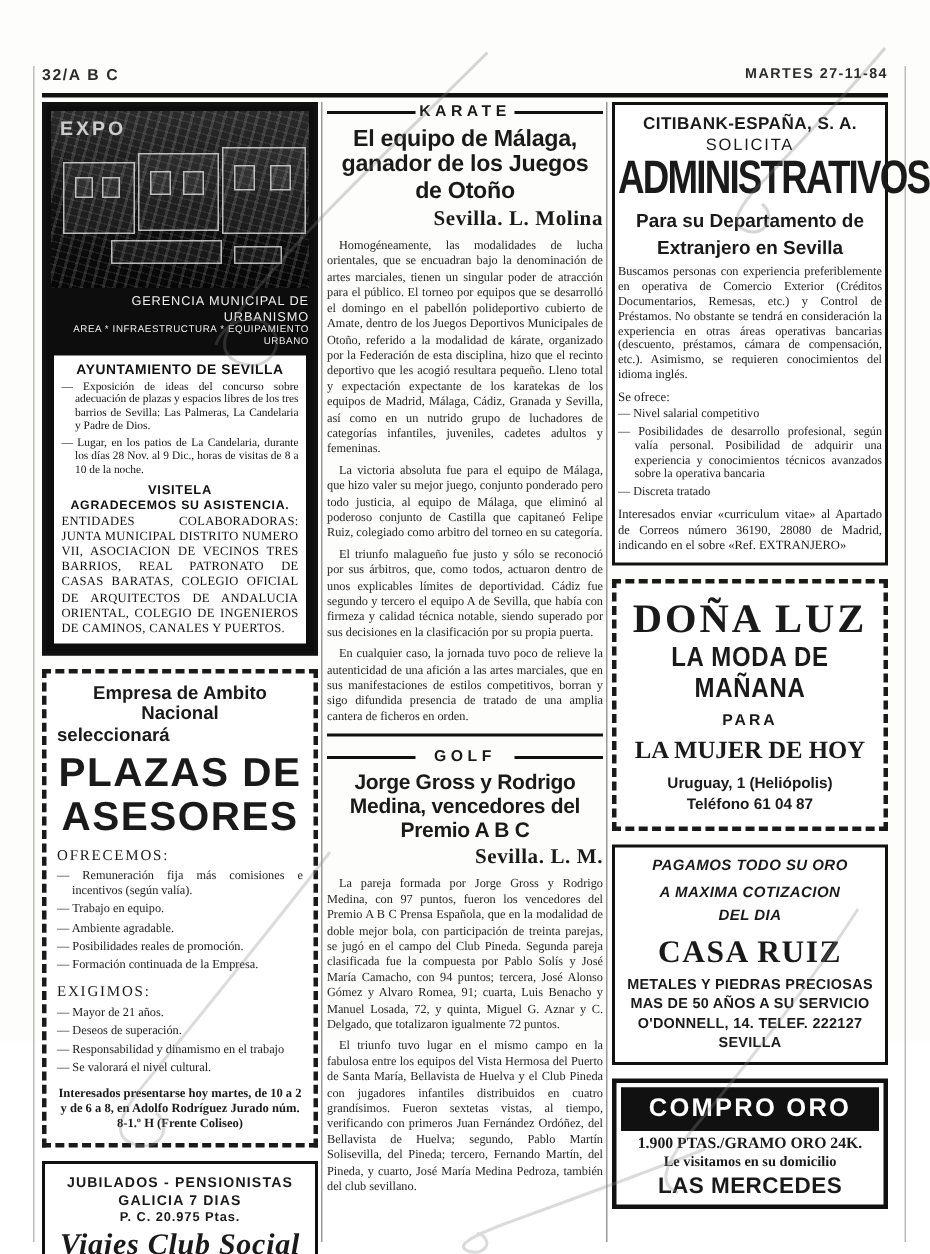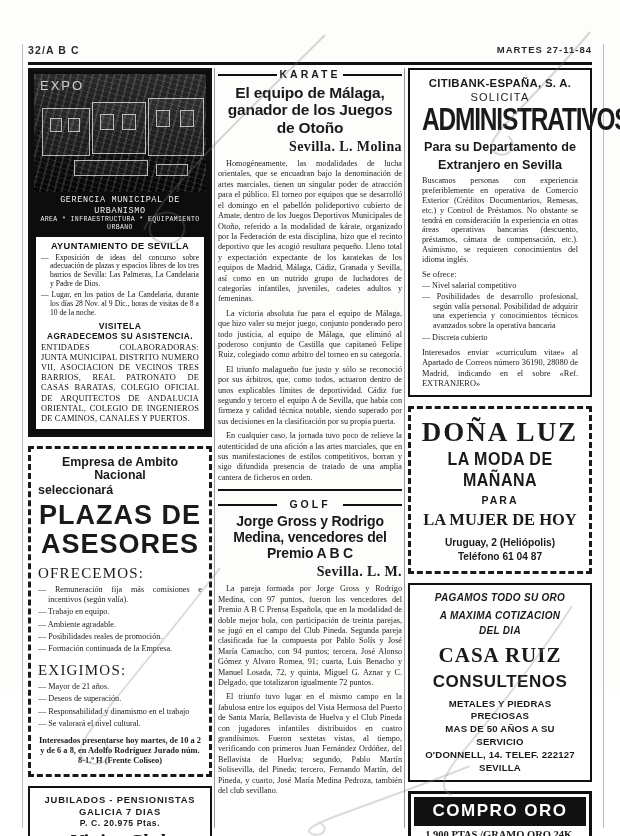--- a/index.html
+++ b/index.html
@@ -63,21 +63,21 @@
   .frame-left  { position:absolute; left:22px; top:44px; width:1px; height:784px; background:#bdbdbd; }
   .frame-right { position:absolute; right:16px; top:44px; width:1px; height:784px; background:#bdbdbd; }
 
   
   .ad {
     box-sizing: border-box;
     width: 100%;
     background: #fff;
     margin-bottom: 9px;
   }
-  .ad-solid { border: 2px solid #111; padding: 5px 12px; }
+  .ad-solid { border: 2px solid #111; padding: 5px 2px; }
   .ad-zig {
     border: 3px dashed #1a1a1a;
     padding: 6px 7px;
   }
 
   
   .photo-ad {
     border: 3px solid #111;
     background: #0d0d0d;
     padding: 3px;
@@ -88,35 +88,35 @@
     position: relative;
     overflow: hidden;
     background:
       repeating-linear-gradient(105deg, rgba(255,255,255,.12) 0 2px, rgba(0,0,0,0) 2px 7px),
       repeating-linear-gradient(15deg, rgba(255,255,255,.08) 0 1px, rgba(0,0,0,0) 1px 5px),
       linear-gradient(180deg,#2a2a2a 0%, #111 55%, #060606 100%);
   }
   .photo-expo {
     position: absolute; left: 6px; top: 4px;
     font-family: "Liberation Sans", sans-serif;
-    font-size: 13px; font-weight: normal;
+    font-size: 13px; font-weight: bold;
     letter-spacing: 2px;
     color: #e8e8e8;
     opacity: .85;
   }
   .bldg {
     position: absolute;
     border: 1px solid rgba(235,235,235,.75);
     background: rgba(255,255,255,.06);
   }
   .photo-caption {
-    font-family: Liberation Mono, monospace;
+    font-family: Liberation Sans, sans-serif;
     color: #efefef;
     font-size: 8.5px;
-    text-align: center;
+    text-align: right;
     letter-spacing: .6px;
     padding: 3px 0 1px;
     line-height: 1.25;
   }
   .photo-caption .sub { font-size: 6.5px; letter-spacing: .4px; display:block; }
   .photo-body {
     background: #fff;
     color: #111;
     margin: 3px 2px 2px;
     padding: 4px 5px 5px;
@@ -157,21 +157,21 @@
   }
   .ase-l1 {
     font-size: 12.4px; text-align: center; line-height: 1.1; margin: 1px 0 0;
   }
   .ase-l2 { font-size: 12.4px; margin: 0 0 5px; }
   .ase-big {
     font-size: 27px; text-align: center; line-height: .98;
     letter-spacing: 1px; margin: 2px 0;
   }
   .sect-head {
-    font-size: 15px; letter-spacing: 1.2px;
+    font-size: 10px; letter-spacing: 1.2px;
     margin: 8px 0 3px;
   }
   .li {
     font-size: 8.2px; line-height: 1.2; margin: 0 0 2.5px;
     padding-left: 10px; text-indent: -10px; text-align: justify;
   }
   .foot-note {
     font-size: 8.4px; line-height: 1.22; text-align: center;
     margin: 7px 0 1px; font-weight: bold;
   }
@@ -449,39 +449,38 @@
     <div class="ad ad-solid">
       <div class="h-sans-bold cb-l1">CITIBANK-ESPAÑA, S. A.</div>
       <div class="cb-l2" style="font-family:'Liberation Sans',sans-serif;">SOLICITA</div>
       <div class="cb-big">ADMINISTRATIVOS</div>
       <div class="h-sans-bold cb-l3">Para su Departamento de</div>
       <div class="h-sans-bold cb-l3">Extranjero en Sevilla</div>
       <p class="cb-body">Buscamos personas con experiencia preferiblemente en operativa de Comercio Exterior (Créditos Documentarios, Remesas, etc.) y Control de Préstamos. No obstante se tendrá en consideración la experiencia en otras áreas operativas bancarias (descuento, préstamos, cámara de compensación, etc.). Asimismo, se requieren conocimientos del idioma inglés.</p>
       <div class="cb-sub">Se ofrece:</div>
       <p class="cb-li">— Nivel salarial competitivo</p>
       <p class="cb-li">— Posibilidades de desarrollo profesional, según valía personal. Posibilidad de adquirir una experiencia y conocimientos técnicos avanzados sobre la operativa bancaria</p>
-      <p class="cb-li">— Discreta cubierto</p>
+      <p class="cb-li">— Discreta tratado</p>
       <p class="cb-final">Interesados enviar «curriculum vitae» al Apartado de Correos número 36190, 28080 de Madrid, indicando en el sobre «Ref. EXTRANJERO»</p>
     </div>
 
     <div class="ad ad-zig">
       <div class="dl-big">DOÑA LUZ</div>
       <div class="dl-l2">LA MODA DE MAÑANA</div>
       <div class="dl-para">PARA</div>
       <div class="dl-l3">LA MUJER DE HOY</div>
-      <div class="dl-addr">Uruguay, 2 (Heliópolis)</div>
+      <div class="dl-addr">Uruguay, 1 (Heliópolis)</div>
       <div class="dl-tel">Teléfono  61 04 87</div>
     </div>
 
     <div class="ad ad-solid">
       <div class="cr-top">PAGAMOS TODO SU ORO</div>
       <div class="cr-top" style="margin:0 0 2px;">A  MAXIMA  COTIZACION</div>
       <div class="cr-top" style="margin:0 0 4px;">DEL DIA</div>
       <div class="cr-big">CASA RUIZ</div>
-      <div class="cr-consult">CONSULTENOS</div>
       <div class="cr-line">METALES Y PIEDRAS PRECIOSAS</div>
       <div class="cr-line">MAS DE 50 AÑOS A SU SERVICIO</div>
       <div class="cr-line">O'DONNELL, 14.  TELEF.  222127</div>
       <div class="cr-line">SEVILLA</div>
     </div>
 
     <div class="ad oro-box">
       <div class="oro-banner">COMPRO ORO</div>
       <div class="oro-l1">1.900 PTAS./GRAMO ORO 24K.</div>
       <div class="oro-l2">Le visitamos en su domicilio</div>

